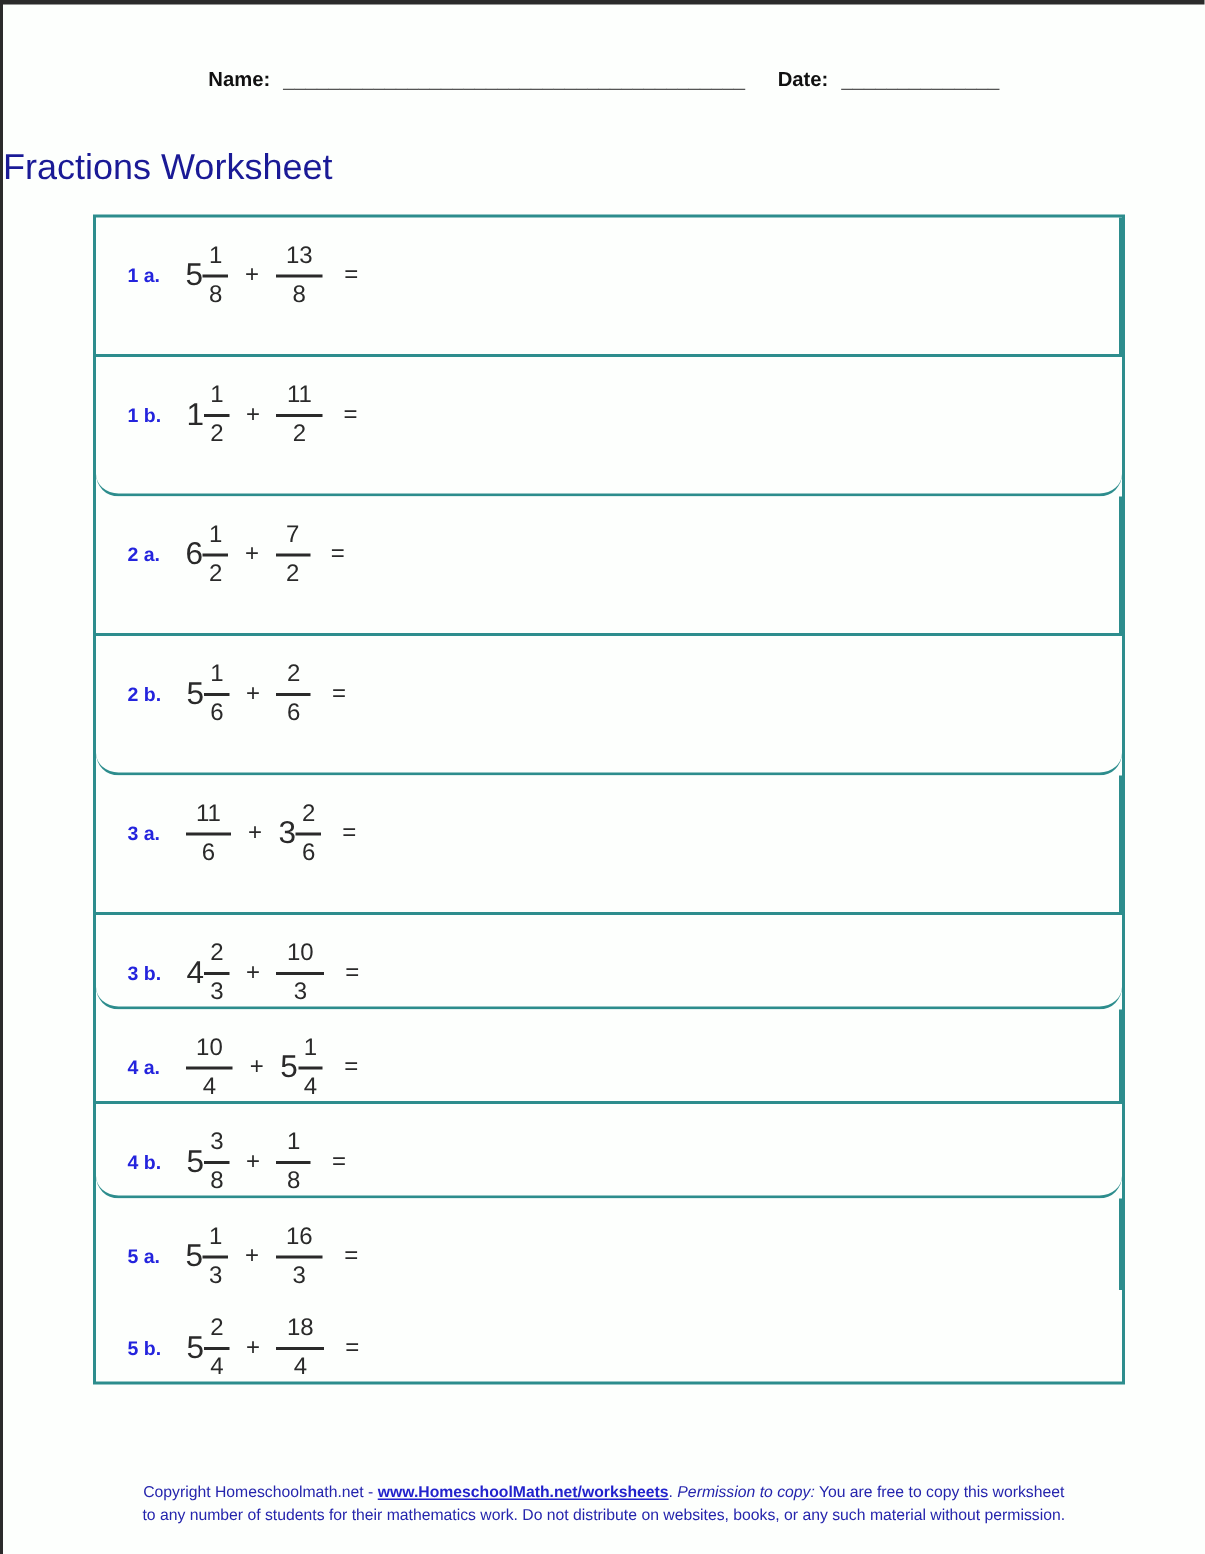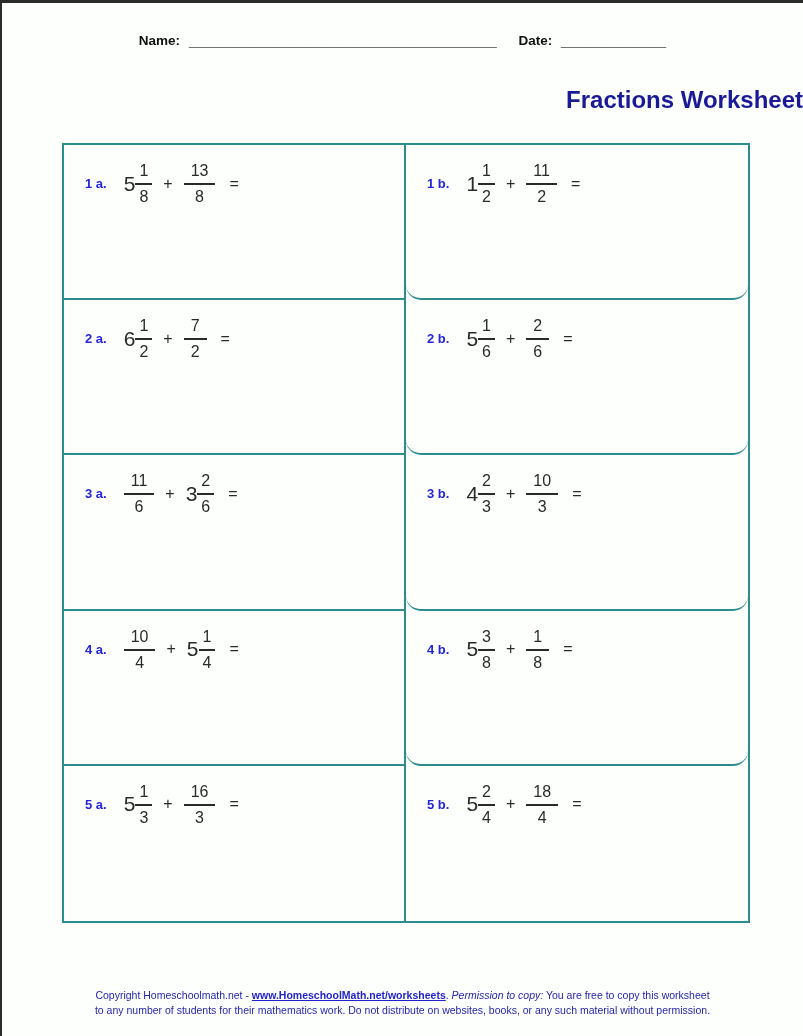--- a/index.html
+++ b/index.html
@@ -8,43 +8,43 @@
     background:#fdfffd;
     border-top:3px solid #2b2b2b;
     border-left:2px solid #2b2b2b;
     box-sizing:border-box;
     font-family:"Liberation Sans",sans-serif;
     color:#222;
     position:relative;
     overflow:hidden;
   }
   .header{
-    margin-top:30px;
+    margin-top:42px;
     text-align:center;
     font-size:13.5px;
     white-space:nowrap;
   }
   .hlabel{font-weight:bold;color:#111;}
   .blank-line{color:#555;letter-spacing:0;margin-left:5px;}
   .date-label{margin-left:18px;}
   .title{
     margin:38px 0 0 0;
-    text-align:right;
+    text-align:left;
     font-size:24px;
-    font-weight:bold;
+    font-weight:normal;
     color:#1a1a96;
   }
   .grid{
     position:absolute;
     left:60px;top:140px;
     width:688px;height:780px;
     box-sizing:border-box;
     border:2px solid #2d8d8d;
     display:grid;
-    grid-template-columns:1fr 1fr;
+    grid-template-columns:1fr;
     grid-template-rows:repeat(5,1fr);
   }
   .cell{
     border-right:2px solid #2d8d8d;
     border-bottom:2px solid #2d8d8d;
     box-sizing:border-box;
   }
   .cell.col2{border-right:none;border-radius:15px;}
   .cell.lastrow{border-bottom:none;}
   .prow{

